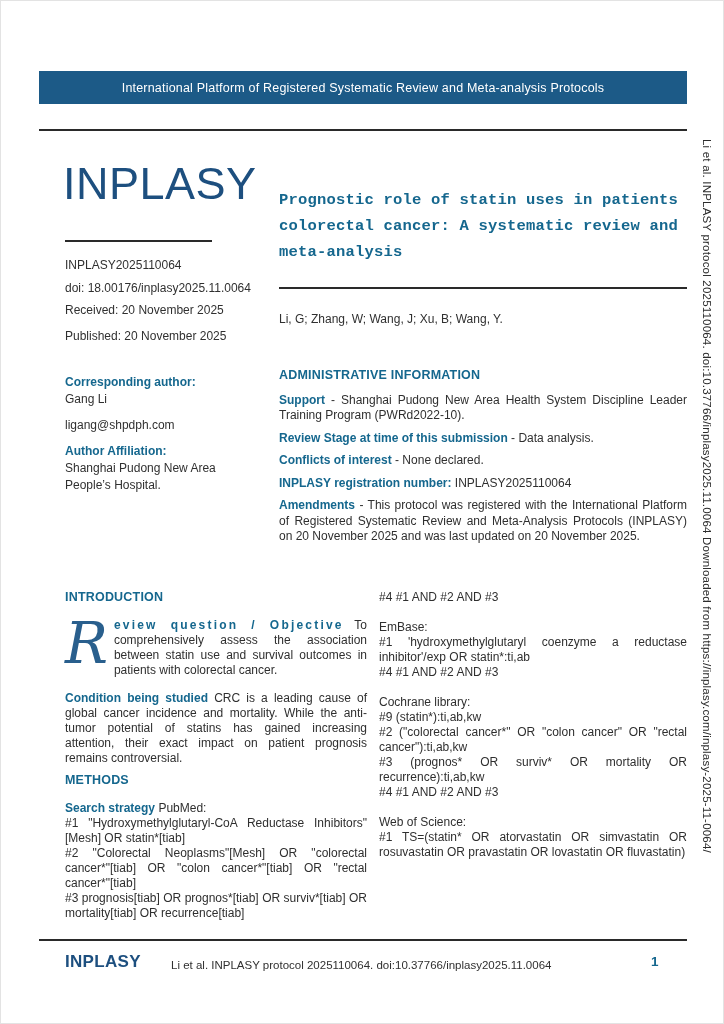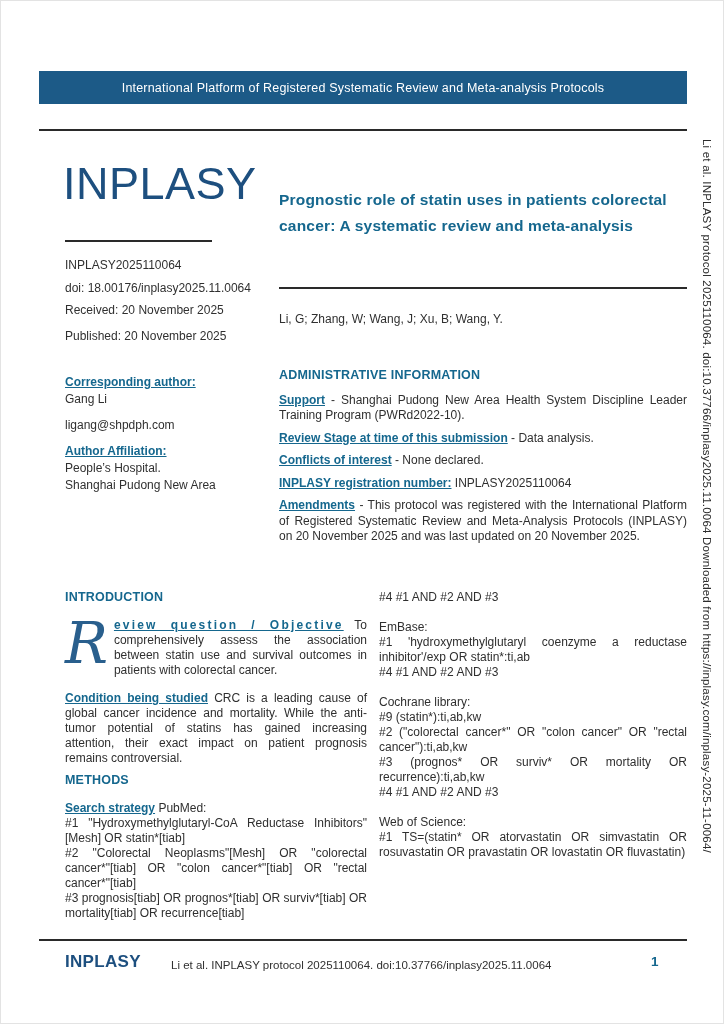--- a/index.html
+++ b/index.html
@@ -26,25 +26,25 @@
 
   .logo{
     position:absolute;left:62px;top:157px;font-size:45px;color:var(--brand);
     letter-spacing:.5px;font-weight:normal;
   }
   .meta{position:absolute;left:64px;top:253px;font-size:12px;line-height:22.5px;color:#303030;}
   .meta .last{margin-top:3px;}
 
   .contact{position:absolute;left:64px;top:373px;width:210px;font-size:12px;line-height:17px;color:#303030;}
   .contact .gap{height:9px;}
-  .label{color:var(--teal);font-weight:bold;text-decoration:underline;}
+  .label{color:var(--teal);font-weight:bold;}
 
   .title{
     position:absolute;left:278px;top:186px;width:406px;
-    font-size:15.5px;font-weight:bold;color:var(--teal);line-height:26px;letter-spacing:.2px;
+    font-size:15.5px;font-weight:bold;color:var(--teal);line-height:26px;letter-spacing:.2px;font-family:Liberation Mono, monospace;
   }
   .authors{position:absolute;left:278px;top:311px;width:408px;font-size:12px;color:#303030;}
 
   .admin{position:absolute;left:278px;top:367px;width:408px;font-size:12px;line-height:15.5px;}
   .admin h3{margin:0 0 9px 0;font-size:12.5px;color:var(--teal);letter-spacing:.2px;}
   .admin p{margin:0 0 7px 0;text-align:justify;}
 
   .col-left{position:absolute;left:64px;top:589px;width:302px;font-size:12px;line-height:15px;}
   .col-right{position:absolute;left:378px;top:589px;width:308px;font-size:12px;line-height:15px;}
   .col-left h3,.col-left h4{margin:0;font-size:12.5px;color:var(--teal);letter-spacing:.2px;}
@@ -90,22 +90,22 @@
     <div class="last">Published: 20 November 2025</div>
   </div>
 
   <div class="contact">
     <div class="label">Corresponding author:</div>
     <div>Gang Li</div>
     <div class="gap"></div>
     <div>ligang@shpdph.com</div>
     <div class="gap"></div>
     <div class="label">Author Affiliation:</div>
+    <div>Shanghai Pudong New Area</div>
     <div>People’s Hospital.</div>
-    <div>Shanghai Pudong New Area</div>
   </div>
 
   <div class="title">Prognostic role of statin uses in patients colorectal cancer: A systematic review and meta-analysis</div>
   <div class="rule rule-title"></div>
   <div class="authors">Li, G; Zhang, W; Wang, J; Xu, B; Wang, Y.</div>
 
   <div class="admin">
     <h3>ADMINISTRATIVE INFORMATION</h3>
     <p>
       <span class="label">Support</span>

